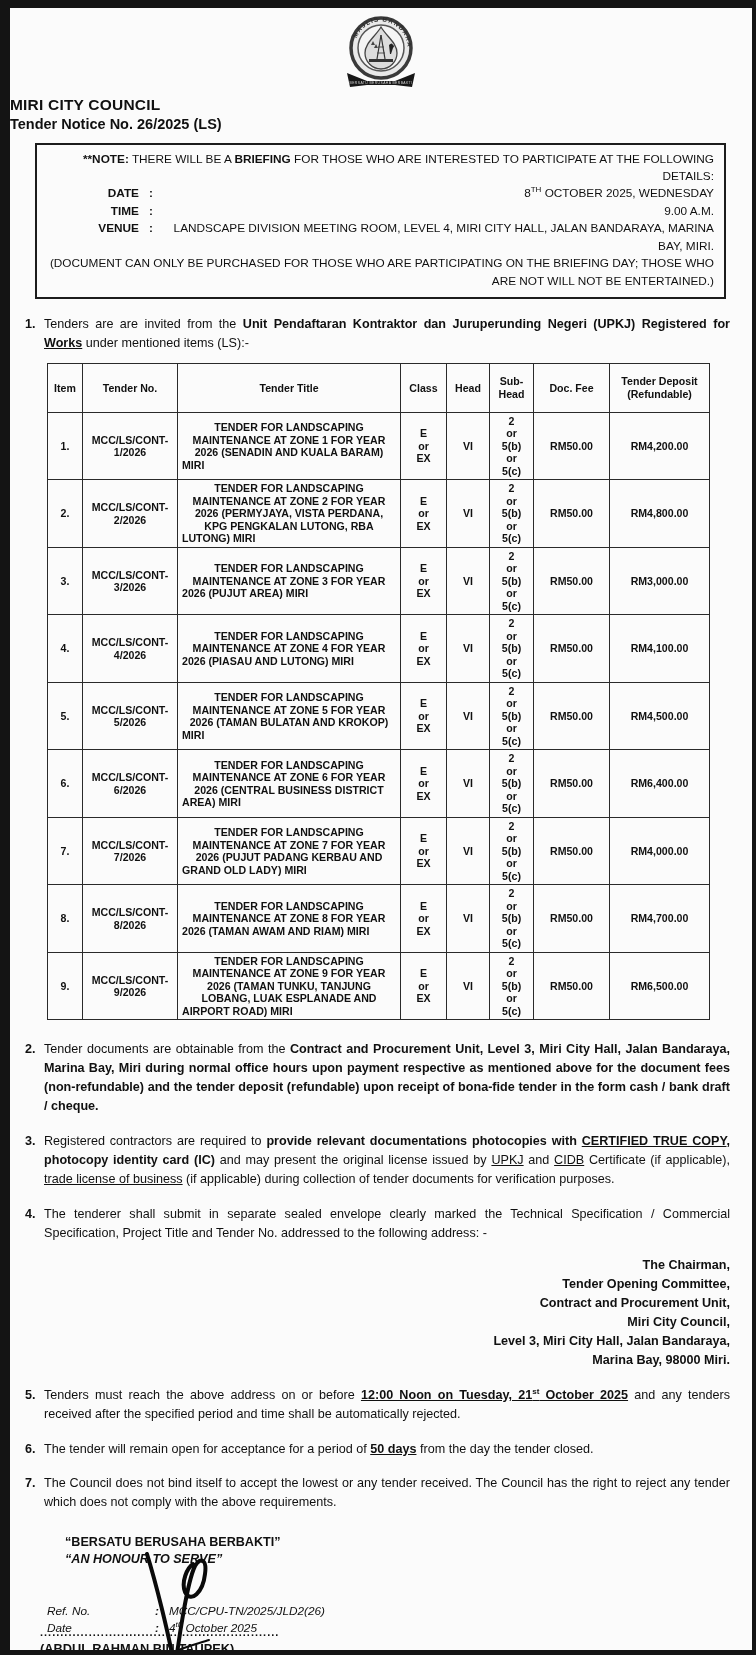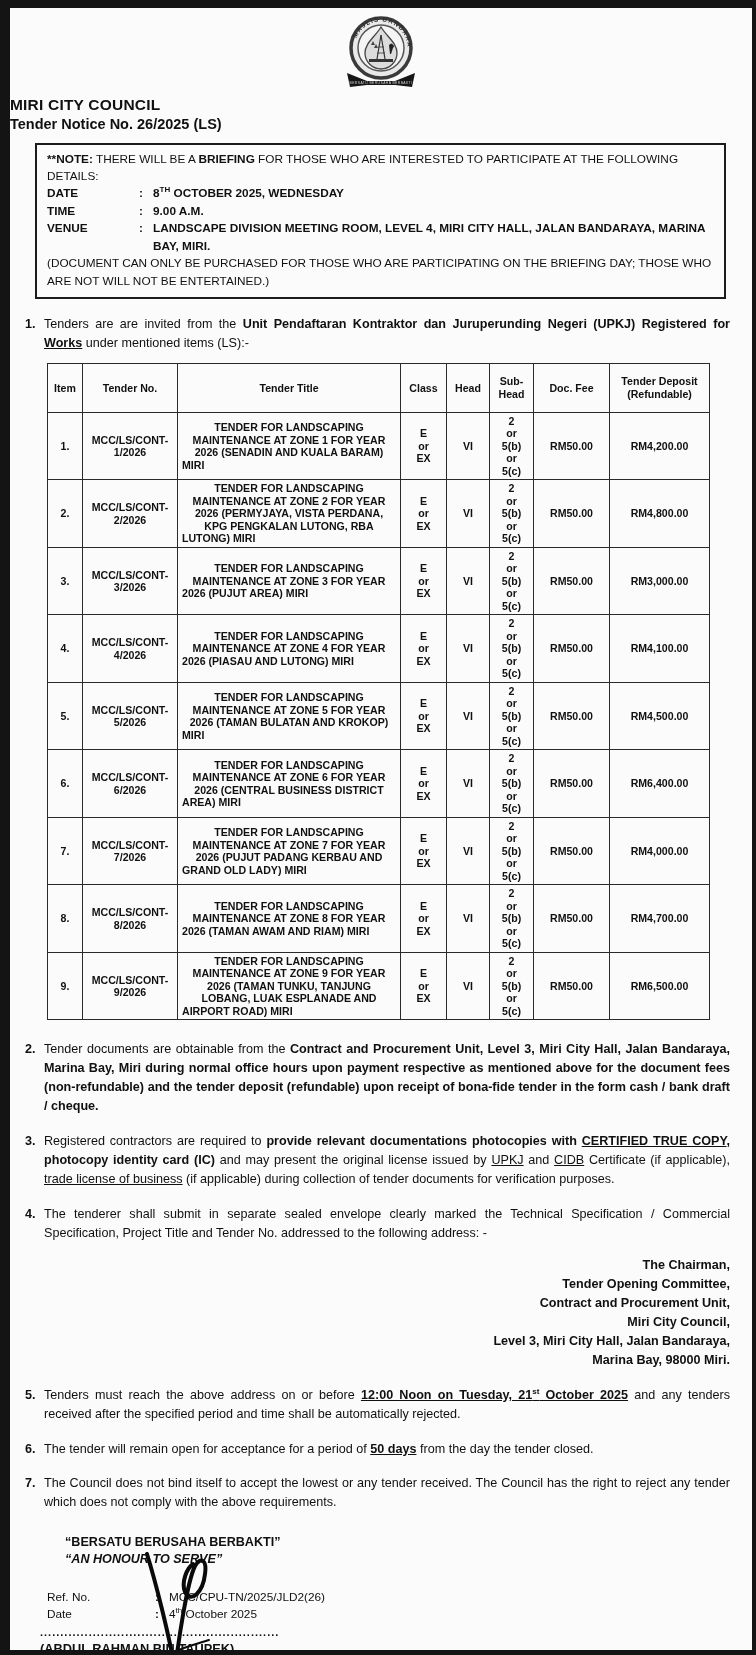--- a/index.html
+++ b/index.html
@@ -13,27 +13,27 @@
   }
   .content{padding:0 22px 0 15px;}
   
   .crest{display:block;margin:7px auto 2px auto;}
   .title-block{text-align:left;line-height:1.25;}
   .council-name{font-size:15.5px;font-weight:bold;margin:0;letter-spacing:.2px;}
   .notice-no{font-size:14.5px;font-weight:bold;margin:1px 0 0 0;}
   
   .note-box{
     border:2px solid #1c1c1c;margin:9px 26px 0 25px;padding:6px 10px 7px 10px;
-    font-size:11.8px;line-height:1.48;
+    font-size:11.8px;line-height:1.48;text-align:right;
   }
   .note-intro,.note-closing{margin:0;}
   .kv{display:flex;}
   .kv .k{width:92px;font-weight:bold;flex:0 0 auto;}
   .kv .sep{width:14px;font-weight:bold;flex:0 0 auto;}
-  .kv .v{flex:1;font-weight:bold;}
+  .kv .v{flex:1;font-weight:normal;}
   sup{font-size:8px;vertical-align:super;line-height:0;}
   
   .para{display:flex;margin:16px 0 0 0;font-size:12.6px;line-height:1.5;}
   .para .pnum{width:19px;flex:0 0 auto;font-weight:bold;}
   .para .ptext{flex:1;text-align:justify;}
   .u{text-decoration:underline;}
   b{font-weight:bold;}
   
   table.tender{
     border-collapse:collapse;margin:10px 0 0 22px;width:662px;table-layout:fixed;
@@ -53,21 +53,21 @@
   
   .address{margin:14px 0 0 0;text-align:right;font-weight:bold;font-size:12.6px;line-height:1.5;}
   
   .motto{margin:22px 0 0 40px;font-size:12.6px;font-weight:bold;line-height:1.35;}
   .motto .it{font-style:italic;}
   .sig-block{position:relative;margin:0 0 0 15px;height:150px;}
   .sig-svg{position:absolute;left:85px;top:-16px;}
   .dotted{position:absolute;left:0;top:58px;font-size:11px;letter-spacing:1px;font-weight:bold;}
   .sig-name{position:absolute;left:0;top:72px;font-size:12.8px;font-weight:bold;line-height:1.4;}
   
-  .footer{position:absolute;left:37px;bottom:26px;font-size:11.8px;line-height:1.5;}
+  .footer{position:absolute;left:37px;bottom:12px;font-size:11.8px;line-height:1.5;font-style:italic;}
   .footer .kv .k{width:108px;font-weight:normal;}
   .footer .kv .v{font-weight:normal;}
 </style>
 </head>
 <body>
 
 <div class="page">
 
   <svg class="crest" width="128" height="78" viewBox="0 0 128 78">
     <defs>

